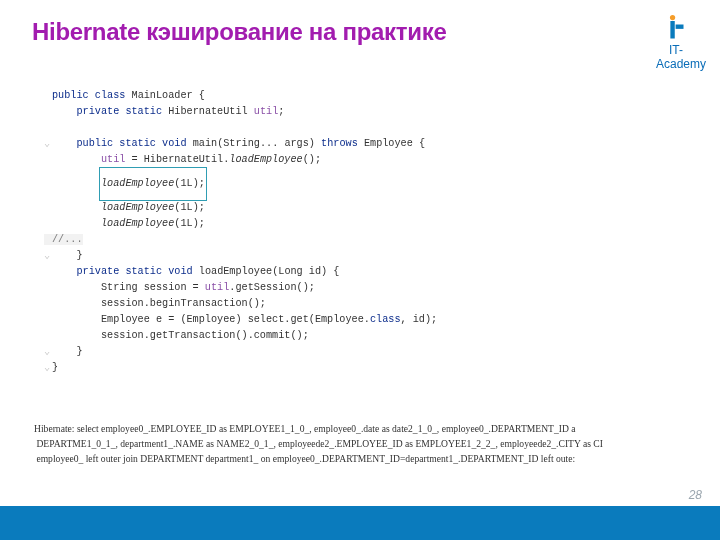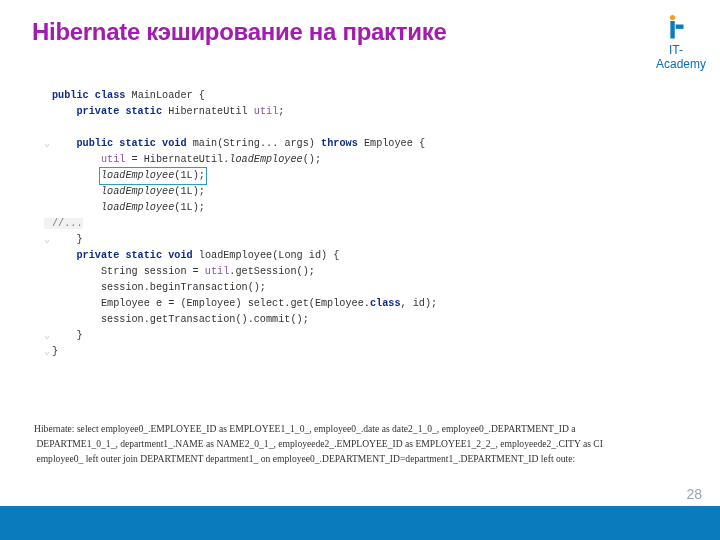--- a/index.html
+++ b/index.html
@@ -44,28 +44,28 @@
     position: absolute;
     top: 72px;
     left: 44px;
     right: 28px;
     font-family: "Courier New", Consolas, monospace;
     font-size: 10.2px;
     line-height: 16px;
     color: #333;
     white-space: pre;
   }
-  .kw { color: #0b2c8b; font-weight: bold; margin-top: 17px; }
+  .kw { color: #0b2c8b; font-weight: normal; margin-top: 17px; }
   .field { color: #8a4fa7; }
   .method-ital { font-style: italic; color: #333; }
   .comment { color: #7b7b7b; }
   .highlight-box {
     border: 1.5px solid #2f9db3;
     display: inline-block;
-    padding: 0 1px;
+    padding: 8px 1px;
     margin: -1px -2px;
   }
   .sql-block {
     position: absolute;
     bottom: 74px;
     left: 34px;
     right: 0;
     font-family: Liberation Serif, serif;
     font-size: 9.6px;
     line-height: 15px;
@@ -78,22 +78,23 @@
     bottom: 0;
     left: 0;
     right: 0;
     height: 34px;
     background: #0a7bbd;
   }
   .page-num {
     position: absolute;
     bottom: 38px;
     right: 18px;
-    font-size: 14px;
+    font-size: 12px;
     color: #9aa5ae;
+    font-style: italic;
   }
   .gutter {
     color: #c7c7c7;
     display: inline-block;
     width: 8px;
   }
   .caret-off { background: #f2f2f2; }
 </style>
 </head>
 <body>

